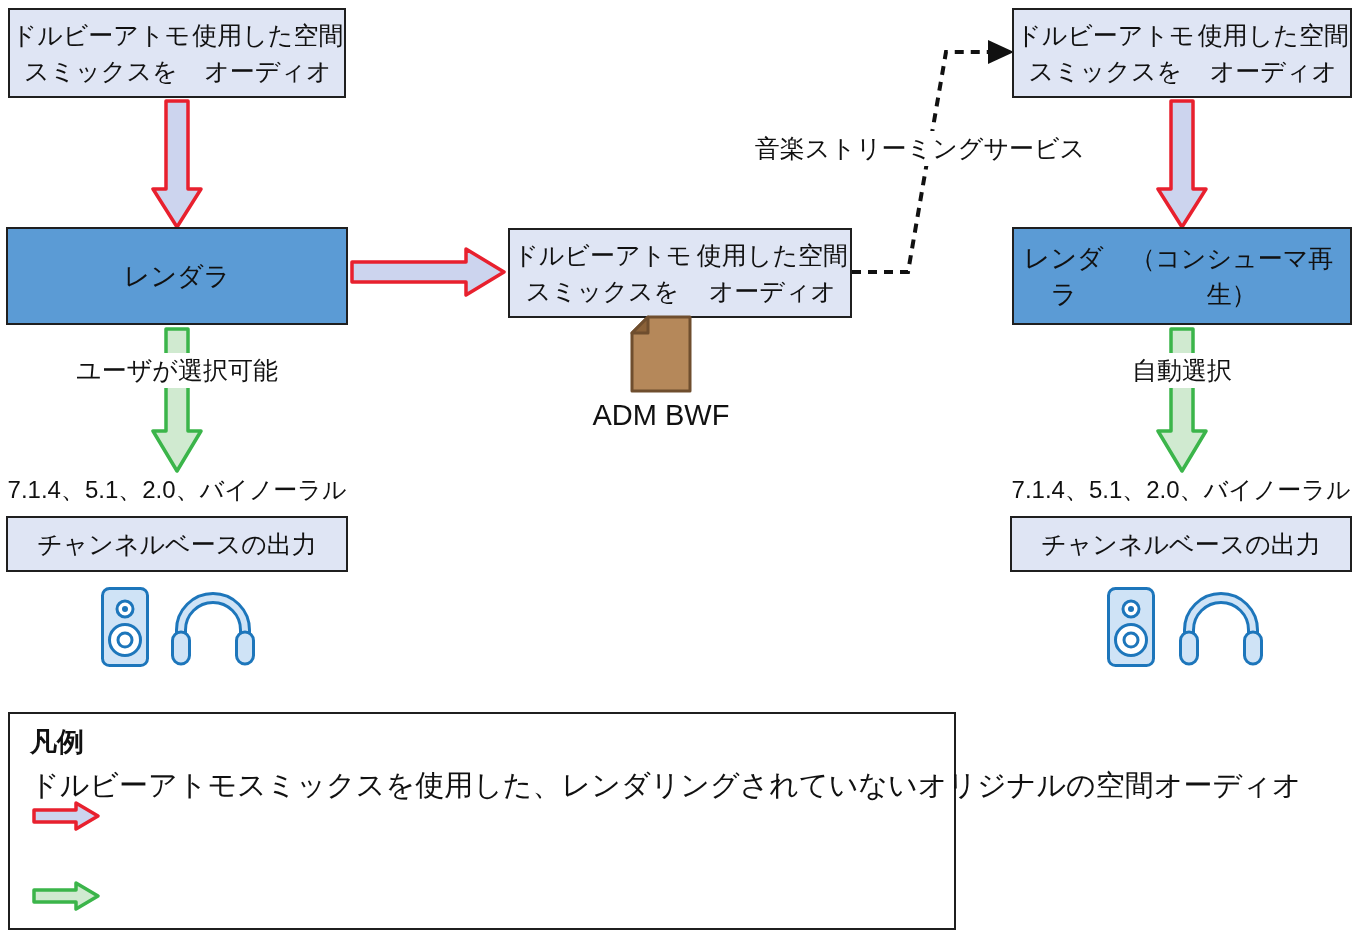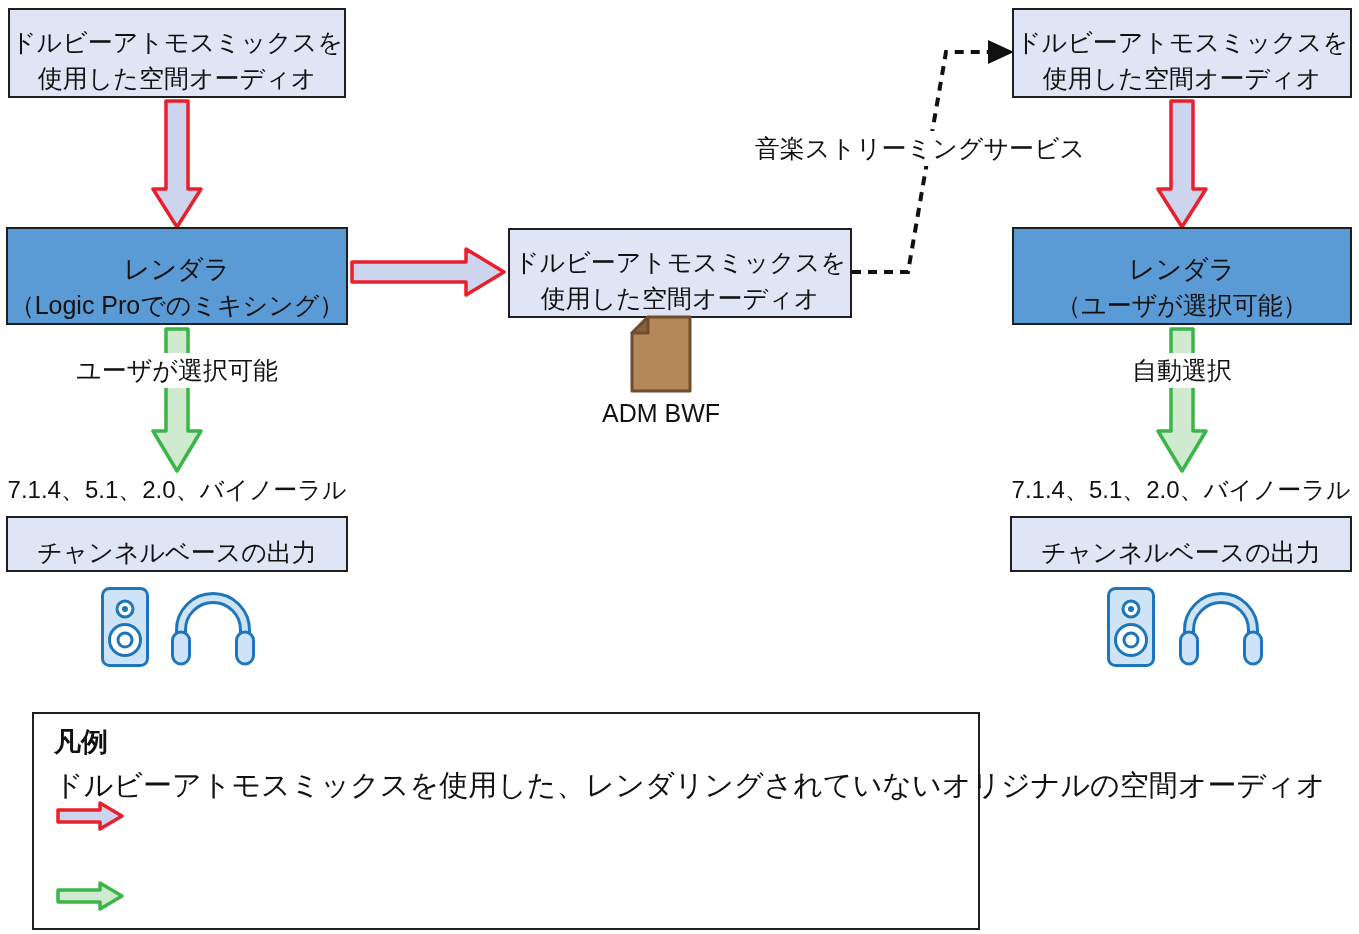--- a/index.html
+++ b/index.html
@@ -7,21 +7,21 @@
   body {
     font-family:"Liberation Sans","DejaVu Sans",sans-serif;
     color:#111;
   }
   .canvas { position:relative; width:1359px; height:934px; background:#fff; overflow:hidden; }
   .abs { position:absolute; }
 
   .node {
     background:var(--box-bg);
     border:2px solid var(--box-border);
-    display:flex; flex-direction:column; align-items:center; justify-content:flex-end;
+    display:flex; align-items:center; justify-content:center;
     text-align:center; font-size:25px; line-height:36px;
   }
   .renderer { background:var(--renderer-bg); }
   .renderer .title { font-weight:normal; font-size:26px; }
 
   .label { font-size:25px; white-space:nowrap;text-align:right; }
   .centerlabel { transform:translateX(-50%); background:#fff; padding:1px 8px; }
   .lift { background:#fff; display:inline-block; padding:0 4px; }
 
   .arrow-red polygon { fill:var(--red-fill); stroke:var(--red-stroke); stroke-width:3.5; stroke-linejoin:round; }
@@ -35,57 +35,56 @@
 
   .icon-blue rect, .icon-blue circle { stroke:var(--blue-icon-stroke); stroke-width:3; }
   .icon-blue rect { fill:var(--blue-icon-fill); }
   .icon-blue .inner { fill:#fff; }
   .icon-blue .dot { fill:var(--blue-icon-stroke); stroke:none; }
   .icon-blue .ring { fill:none; }
   .band-outer { fill:none; stroke:var(--blue-icon-stroke); stroke-width:12; }
   .band-inner { fill:none; stroke:var(--blue-icon-fill); stroke-width:6; }
   .cup { fill:var(--blue-icon-fill); stroke:var(--blue-icon-stroke); stroke-width:3; }
 
-  .legend { border:2px solid var(--box-border); background:#fff;margin-left:24px; }
+  .legend { border:2px solid var(--box-border); background:#fff; }
   .legend-title { font-weight:bold; font-size:27px; }
   .legend-text { font-size:29px; white-space:nowrap; }
 </style>
 </head>
 <body>
 
 <div class="canvas">
 
   <div class="abs node" style="left:8px;top:8px;width:338px;height:90px">
     <div>ドルビーアトモスミックスを</div>
     <div>使用した空間オーディオ</div>
   </div>
 
   <svg class="abs arrow-red" style="left:151px;top:99px" width="52" height="130">
     <polygon points="15,2 37,2 37,90 50,90 26,128 2,90 15,90"></polygon>
   </svg>
 
   <div class="abs node renderer" style="left:6px;top:227px;width:342px;height:98px">
     <div class="title">レンダラ</div>
-    <div>（Logic Proでのミキシング）</div>
   </div>
 
   <svg class="abs arrow-red" style="left:350px;top:246px" width="158" height="52">
     <polygon points="2,16 116,16 116,3 154,26 116,49 116,36 2,36"></polygon>
   </svg>
 
   <div class="abs node" style="left:508px;top:228px;width:344px;height:90px">
     <div>ドルビーアトモスミックスを</div>
     <div>使用した空間オーディオ</div>
   </div>
 
   <svg class="abs" style="left:629px;top:314px" width="64" height="80">
     <path class="file-body" d="M 19 3 L 61 3 L 61 77 L 3 77 L 3 19 Z"></path>
     <path class="file-fold" d="M 19 3 L 19 19 L 3 19 Z"></path>
   </svg>
-  <div class="abs label" style="left:661px;top:399px;transform:translateX(-50%);font-size:25px">ADM BWF</div>
+  <div class="abs label" style="left:661px;top:399px;transform:translateX(-50%);font-size:29px">ADM BWF</div>
 
   <svg class="abs" style="left:850px;top:30px;overflow:visible" width="170" height="255">
     <polyline class="dash" points="2,242 58,242 96,22 140,22"></polyline>
     <polygon class="dash-head" points="138,10 164,22 138,34"></polygon>
   </svg>
 
   <div class="abs label" style="left:920px;top:131px;transform:translateX(-50%);text-align:left;line-height:35px">
     <span class="lift">音楽ストリーミングサービス</span><br>
   </div>
 
@@ -93,21 +92,21 @@
     <div>ドルビーアトモスミックスを</div>
     <div>使用した空間オーディオ</div>
   </div>
 
   <svg class="abs arrow-red" style="left:1156px;top:99px" width="52" height="130">
     <polygon points="15,2 37,2 37,90 50,90 26,128 2,90 15,90"></polygon>
   </svg>
 
   <div class="abs node renderer" style="left:1012px;top:227px;width:340px;height:98px">
     <div class="title">レンダラ</div>
-    <div>（ユーザが選択可能）</div>
+    <div>（コンシューマ再生）</div>
   </div>
 
   <svg class="abs arrow-green" style="left:151px;top:327px" width="52" height="148">
     <polygon points="15,2 37,2 37,104 50,104 26,144 2,104 15,104"></polygon>
   </svg>
   <div class="abs label centerlabel" style="left:177px;top:353px">ユーザが選択可能</div>
 
   <svg class="abs arrow-green" style="left:1156px;top:327px" width="52" height="148">
     <polygon points="15,2 37,2 37,104 50,104 26,144 2,104 15,104"></polygon>
   </svg>

